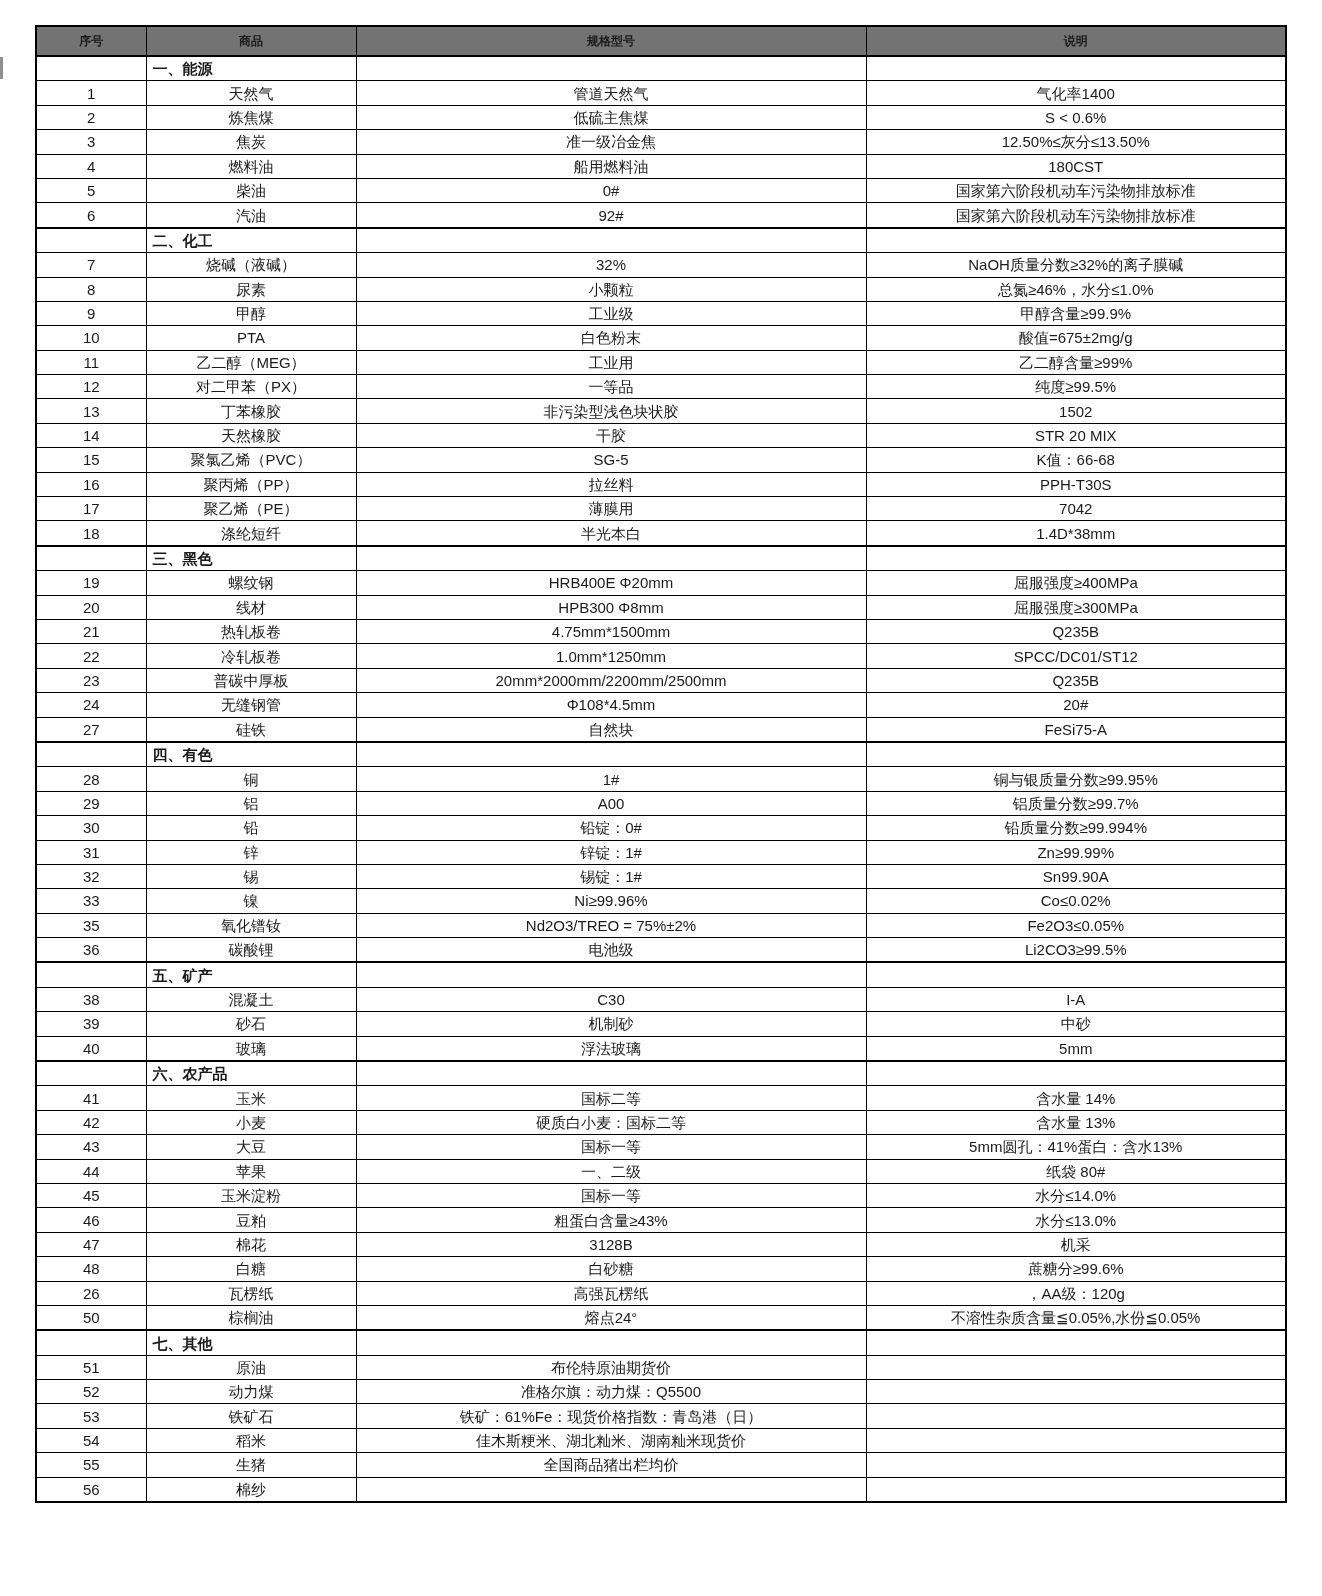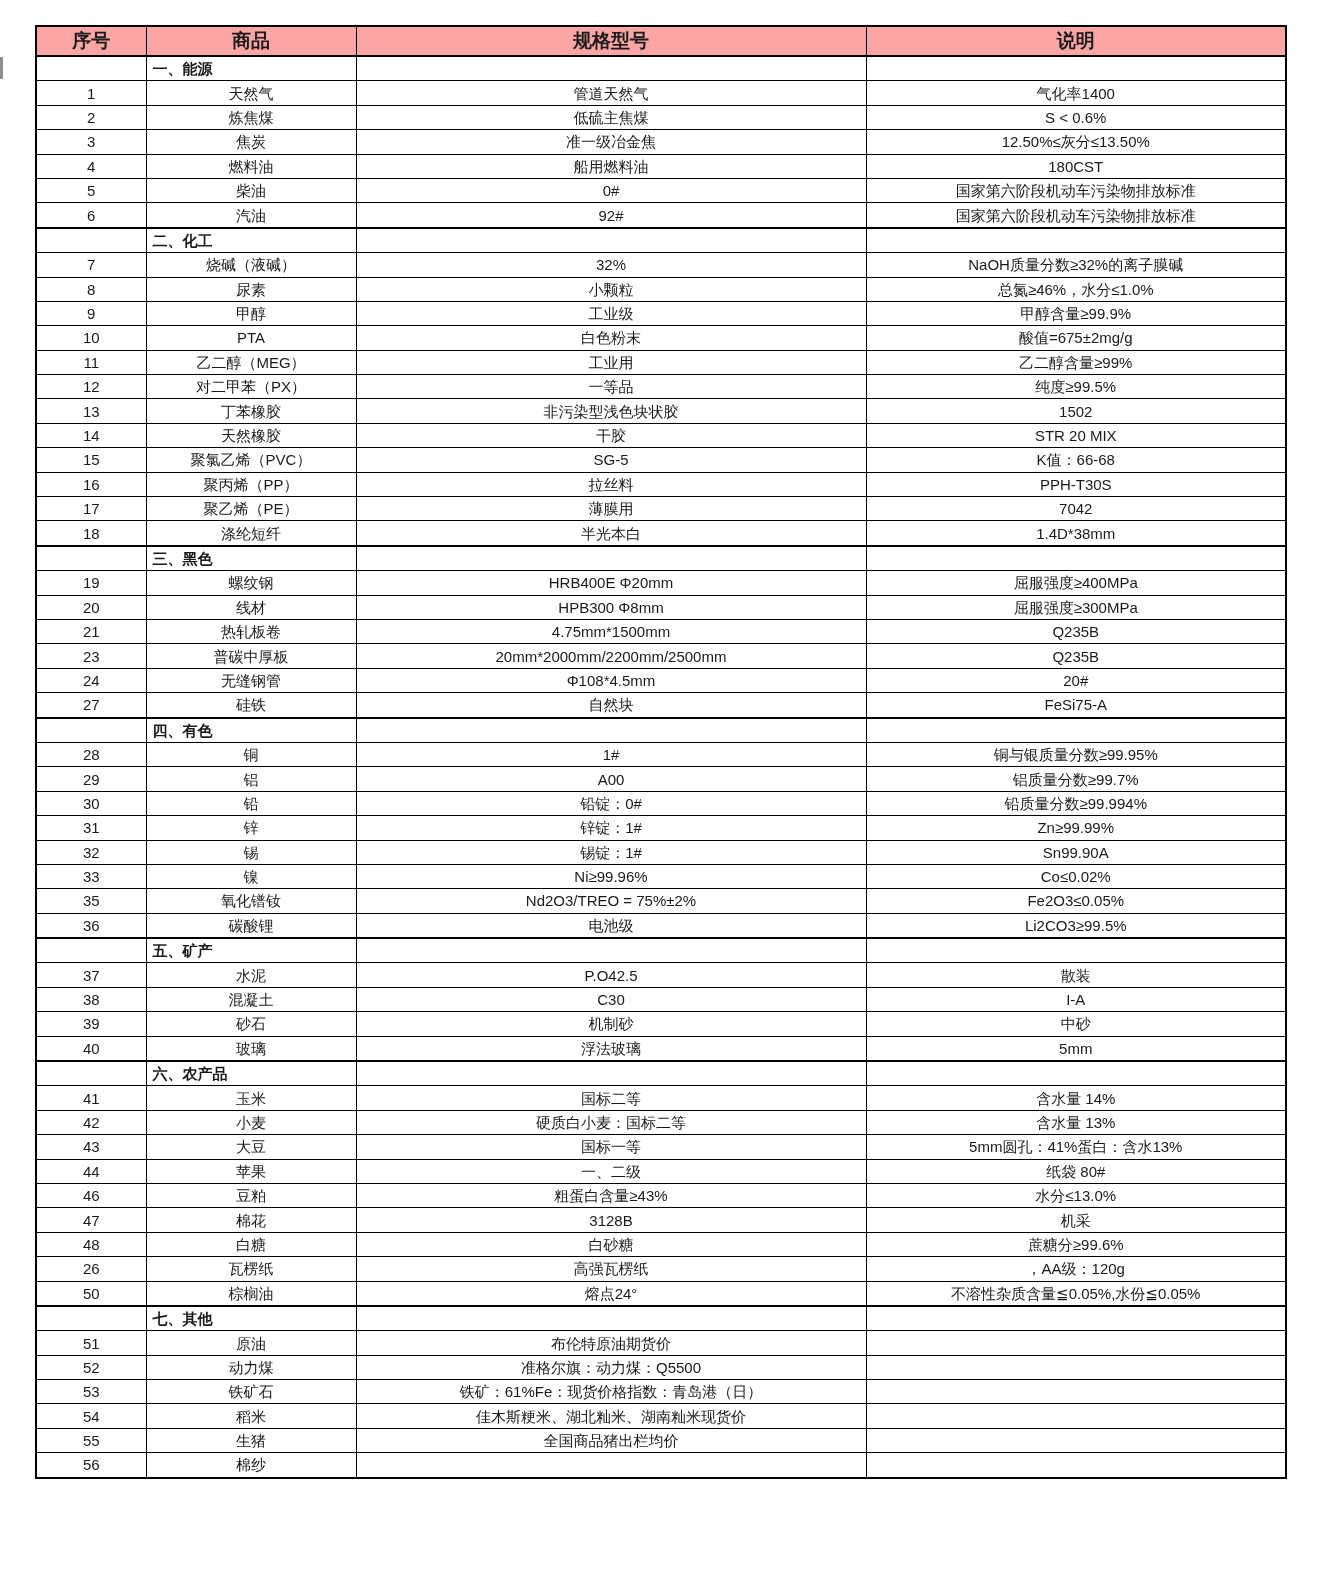--- a/index.html
+++ b/index.html
@@ -38,23 +38,23 @@
   table.commodity th,
   table.commodity td {
     border: 1px solid #000000;
     padding: 0 4px;
     overflow: hidden;
     white-space: nowrap;
     text-align: center;
     vertical-align: middle;
   }
   table.commodity thead th {
-    background: #fca5a5;
+    background: #737373;
     height: 28px;
-    font-size: 19px;
+    font-size: 12px;
     font-weight: bold;
     border-bottom: 2px solid #000000;
     margin-left: 36px;
   }
   table.commodity tbody td {
     height: 23.4px;
     font-size: 15px;
     line-height: 1;
   }
   table.commodity tbody tr[data-name="section-row"] td {
@@ -228,20 +228,26 @@
             <td data-name="cell-spec">HPB300 Φ8mm</td>
             <td data-name="cell-desc">屈服强度≥300MPa</td>
           </tr>
           <tr data-name="table-row">
             <td data-name="cell-no">21</td>
             <td data-name="cell-name">热轧板卷</td>
             <td data-name="cell-spec">4.75mm*1500mm</td>
             <td data-name="cell-desc">Q235B</td>
           </tr>
           <tr data-name="table-row">
+            <td data-name="cell-no">22</td>
+            <td data-name="cell-name">冷轧板卷</td>
+            <td data-name="cell-spec">1.0mm*1250mm</td>
+            <td data-name="cell-desc">SPCC/DC01/ST12</td>
+          </tr>
+          <tr data-name="table-row">
             <td data-name="cell-no">23</td>
             <td data-name="cell-name">普碳中厚板</td>
             <td data-name="cell-spec">20mm*2000mm/2200mm/2500mm</td>
             <td data-name="cell-desc">Q235B</td>
           </tr>
           <tr data-name="table-row">
             <td data-name="cell-no">24</td>
             <td data-name="cell-name">无缝钢管</td>
             <td data-name="cell-spec">Φ108*4.5mm</td>
             <td data-name="cell-desc">20#</td>
@@ -306,26 +312,20 @@
             <td data-name="cell-spec">电池级</td>
             <td data-name="cell-desc">Li2CO3≥99.5%</td>
           </tr>
           <tr data-name="section-row">
             <td data-name="cell-no"></td>
             <td data-name="section-title" class="section-name">五、矿产</td>
             <td data-name="cell-spec"></td>
             <td data-name="cell-desc"></td>
           </tr>
           <tr data-name="table-row">
-            <td data-name="cell-no">37</td>
-            <td data-name="cell-name">水泥</td>
-            <td data-name="cell-spec">P.O42.5</td>
-            <td data-name="cell-desc">散装</td>
-          </tr>
-          <tr data-name="table-row">
             <td data-name="cell-no">38</td>
             <td data-name="cell-name">混凝土</td>
             <td data-name="cell-spec">C30</td>
             <td data-name="cell-desc">I-A</td>
           </tr>
           <tr data-name="table-row">
             <td data-name="cell-no">39</td>
             <td data-name="cell-name">砂石</td>
             <td data-name="cell-spec">机制砂</td>
             <td data-name="cell-desc">中砂</td>
@@ -358,20 +358,26 @@
             <td data-name="cell-no">43</td>
             <td data-name="cell-name">大豆</td>
             <td data-name="cell-spec">国标一等</td>
             <td data-name="cell-desc">5mm圆孔：41%蛋白：含水13%</td>
           </tr>
           <tr data-name="table-row">
             <td data-name="cell-no">44</td>
             <td data-name="cell-name">苹果</td>
             <td data-name="cell-spec">一、二级</td>
             <td data-name="cell-desc">纸袋 80#</td>
+          </tr>
+          <tr data-name="table-row">
+            <td data-name="cell-no">45</td>
+            <td data-name="cell-name">玉米淀粉</td>
+            <td data-name="cell-spec">国标一等</td>
+            <td data-name="cell-desc">水分≤14.0%</td>
           </tr>
           <tr data-name="table-row">
             <td data-name="cell-no">46</td>
             <td data-name="cell-name">豆粕</td>
             <td data-name="cell-spec">粗蛋白含量≥43%</td>
             <td data-name="cell-desc">水分≤13.0%</td>
           </tr>
           <tr data-name="table-row">
             <td data-name="cell-no">47</td>
             <td data-name="cell-name">棉花</td>

